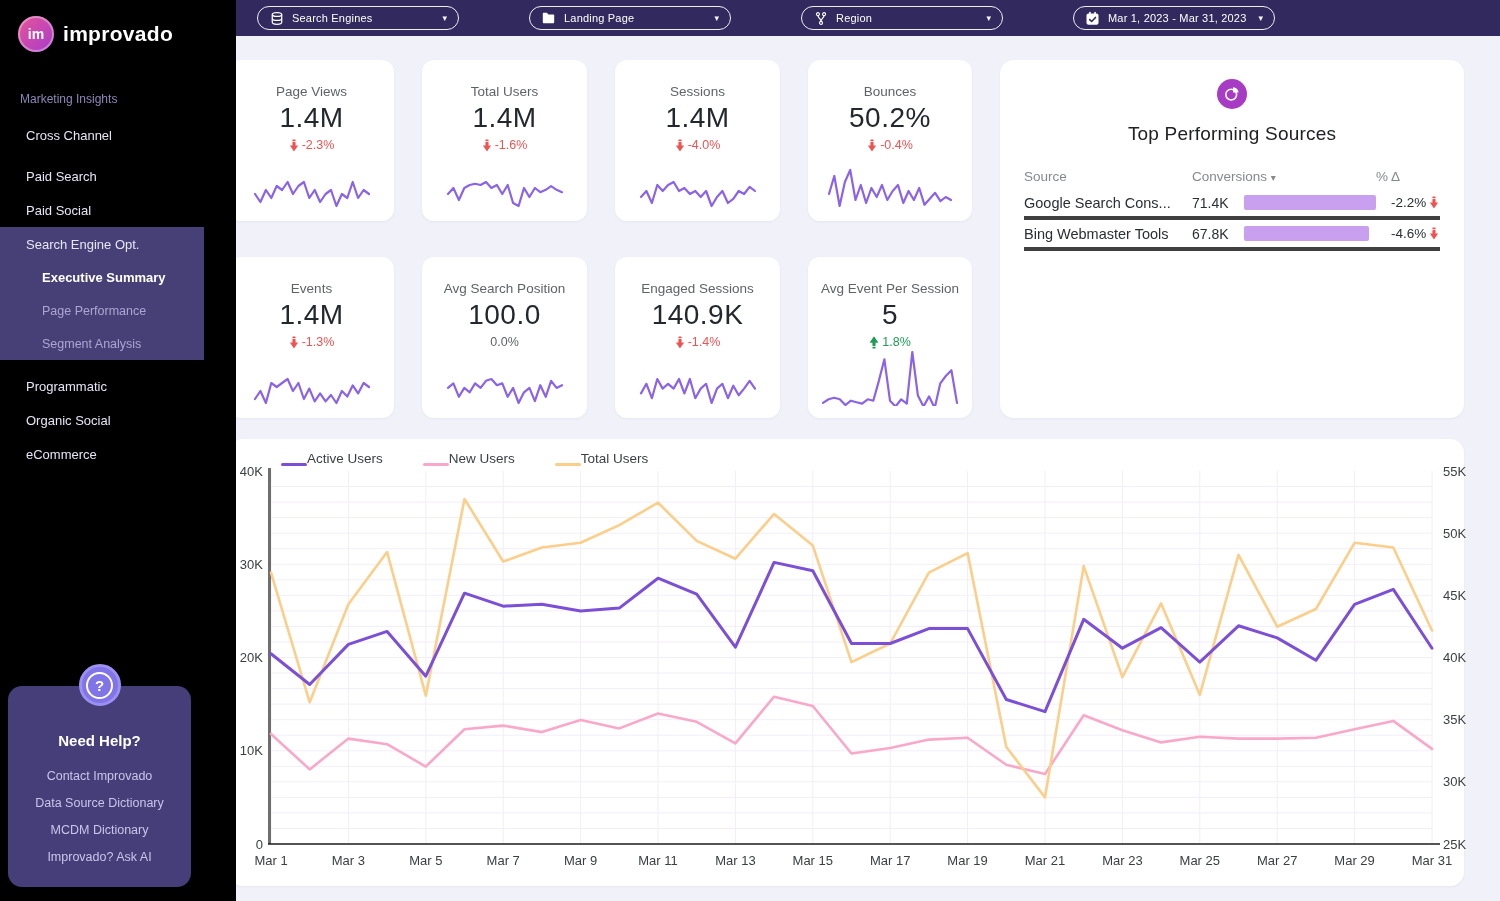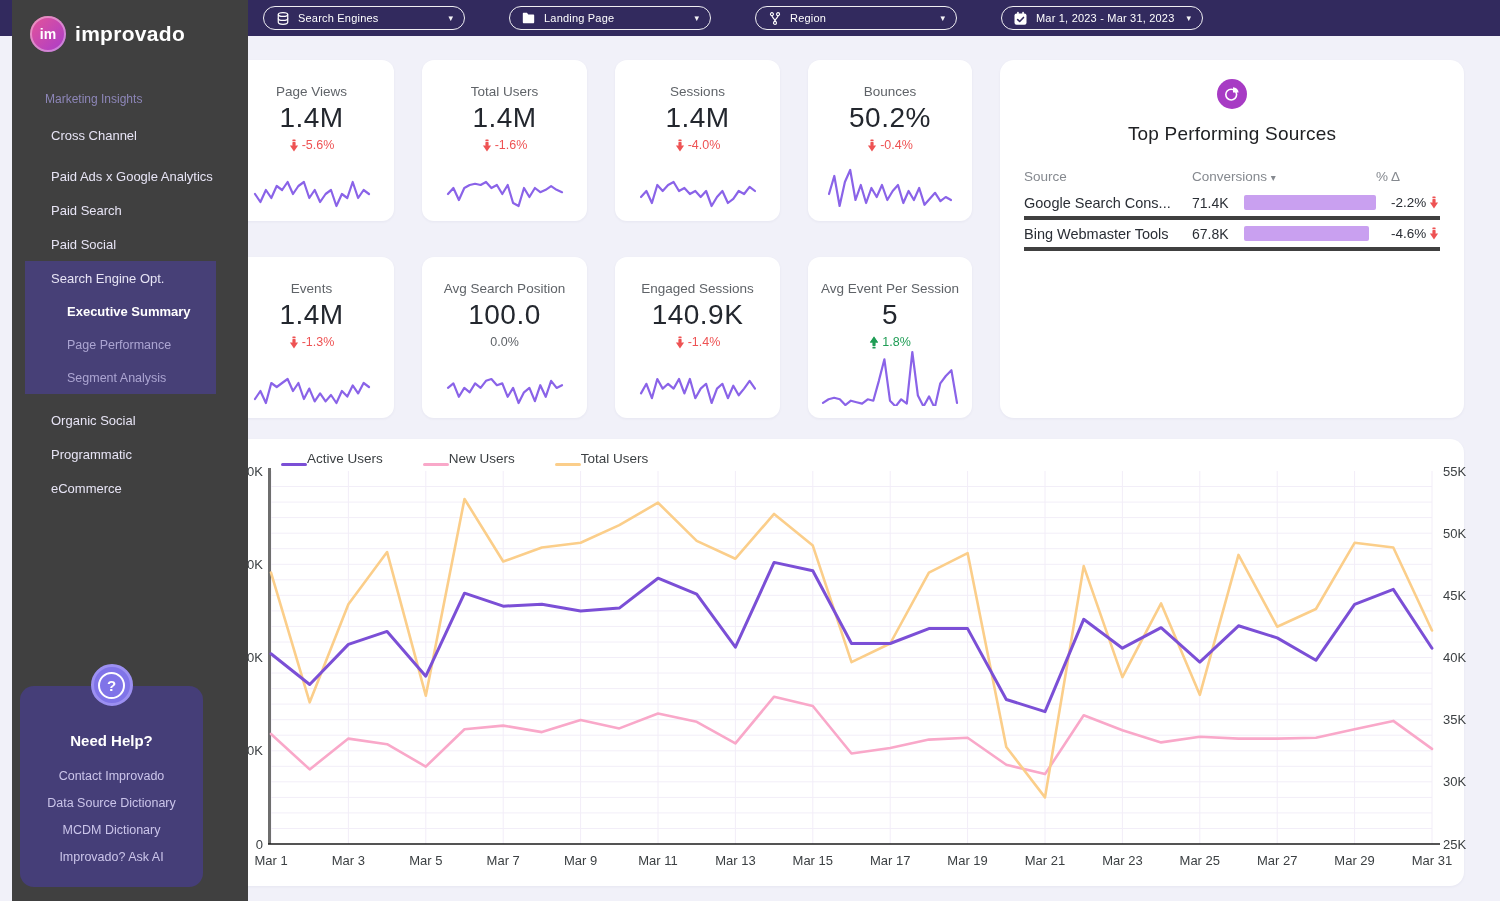--- a/index.html
+++ b/index.html
@@ -2,36 +2,36 @@
 <html><head>
 <meta charset="utf-8">
 <style>
   * { margin:0; padding:0; box-sizing:border-box; }
   html,body { width:1500px; height:901px; overflow:hidden;
     font-family:"Liberation Sans","DejaVu Sans",sans-serif;
     background:#F1F1F9; position:relative; }
 
   
   .topbar { position:absolute; left:0; top:0; width:1500px; height:36px; background:#322A5E; z-index:3; }
-  .filters { position:absolute; left:236px; top:6px; display:flex; gap:44px;padding-left:27px; }
+  .filters { position:absolute; left:230px; top:6px; display:flex; gap:70px;padding-left:27px; }
   .pill { width:202px; height:24px; border:1px solid rgba(255,255,255,.92); border-radius:99px;
     display:flex; align-items:center; padding:0 11px; color:#fff; font-size:11px; cursor:pointer; }
   .pill .icon { width:15px; height:15px; display:flex; align-items:center; justify-content:center; }
   .pill .lbl { margin-left:8px; letter-spacing:.2px; white-space:nowrap; }
   .pill .caret { margin-left:auto; font-size:9px; color:#fff; opacity:.95; }
 
   
-  .sidebar { position:absolute; left:12px; top:0; width:236px; height:901px; background:#404040; z-index:4; }
+  .sidebar { position:absolute; left:0; top:0; width:236px; height:901px; background:#000000; z-index:4; }
   .logo { position:absolute; left:18px; top:16px; display:flex; align-items:center; gap:9px; }
   .logo-mark { width:36px; height:36px; border-radius:50%;
     background:linear-gradient(135deg,#E0529C 10%,#B13FC4 85%);
     color:#fff; font-weight:bold; font-size:14px; display:flex; align-items:center; justify-content:center;
     box-shadow: inset 0 0 0 2px rgba(255,255,255,.35); }
   .logo-name { color:#fff; font-size:21px; font-weight:600; letter-spacing:.3px; }
-  .nav { position:absolute; left:0; top:92px; width:204px;padding-left:13px; }
+  .nav { position:absolute; left:0; top:92px; width:204px; }
   .nav-label { margin:0 0 12px 20px; font-size:12px; color:#8D86B8; }
   .nav-item { height:34px; display:flex; align-items:center; padding-left:26px; font-size:13px; color:#E7E4F5; cursor:pointer; }
   .nav-item.gap-after { margin-bottom:7px; }
   .nav-group.active { background:#474077; margin-bottom:9px; }
   .nav-sub { height:33px; display:flex; align-items:center; padding-left:42px; font-size:12.5px; color:#ACA5D2; cursor:pointer; }
   .nav-sub.active { color:#fff; font-weight:bold; font-size:13px; }
   .help-card { position:absolute; left:8px; bottom:14px; width:183px; background:#453E78; border-radius:14px;
     padding:38px 8px 16px; text-align:center; }
   .help-badge { position:absolute; left:50%; top:-22px; transform:translateX(-50%);
     width:42px; height:42px; border-radius:50%; background:#8074E8; border:3px solid #9C90F2;
@@ -132,31 +132,30 @@
 
 <div class="sidebar">
   <div class="logo">
     <div class="logo-mark">im</div>
     <div class="logo-name">improvado</div>
   </div>
   <div class="nav">
     <div class="nav-label">Marketing Insights</div>
     <div id="nav-items">
         <div class="nav-item gap-after">Cross Channel</div>
-        <div class="nav-item">Paid Ads x Google Analytics</div>
         <div class="nav-item">Paid Search</div>
         <div class="nav-item">Paid Social</div>
         <div class="nav-group active">
           <div class="nav-item">Search Engine Opt.</div>
           <div class="nav-sub active">Executive Summary</div>
           <div class="nav-sub">Page Performance</div>
           <div class="nav-sub">Segment Analysis</div>
         </div>
+        <div class="nav-item">Programmatic</div>
         <div class="nav-item">Organic Social</div>
-        <div class="nav-item">Programmatic</div>
         <div class="nav-item">eCommerce</div>
       </div>
   </div>
   <div class="help-card">
     <div class="help-badge">
         <div class="ring">?</div>
       </div>
     <div class="help-title">Need Help?</div>
     <div id="help-links">
         <span class="help-link">Contact Improvado</span>
@@ -172,21 +171,21 @@
 
     <div class="kpi-card">
         <div class="kpi-title">Page Views</div>
         <div class="kpi-value">1.4M</div>
         <div class="kpi-delta down">
           <svg width="10" height="13" viewBox="0 0 10 13">
             <rect x="3.4" y="0.4" width="3.2" height="1.9" rx="0.6" fill="#EE5253"></rect>
             <rect x="3.4" y="3.1" width="3.2" height="3.8" rx="0.6" fill="#EE5253"></rect>
             <path d="M0.9 6.6 H9.1 L5 12.4 Z" fill="#EE5253"></path>
           </svg>
-          <span>-5.6%</span>
+          <span>-2.3%</span>
         </div>
         <svg class="spark" width="118" height="30">
           <polyline points="2.0,15.0 7.4,23.0 12.9,11.0 18.3,19.0 23.7,7.0 29.1,11.0 34.6,3.0 40.0,15.0 45.4,7.0 50.9,3.0 56.3,19.0 61.7,11.0 67.1,23.0 72.6,15.0 78.0,11.0 83.4,27.0 88.9,15.0 94.3,19.0 99.7,3.0 105.1,19.0 110.6,11.0 116.0,15.0" fill="none" stroke="#8A63E8" stroke-width="2.2" stroke-linejoin="round" stroke-linecap="round"></polyline>
         </svg>
       </div>
       <div class="kpi-card">
         <div class="kpi-title">Total Users</div>
         <div class="kpi-value">1.4M</div>
         <div class="kpi-delta down">
           <svg width="10" height="13" viewBox="0 0 10 13">

